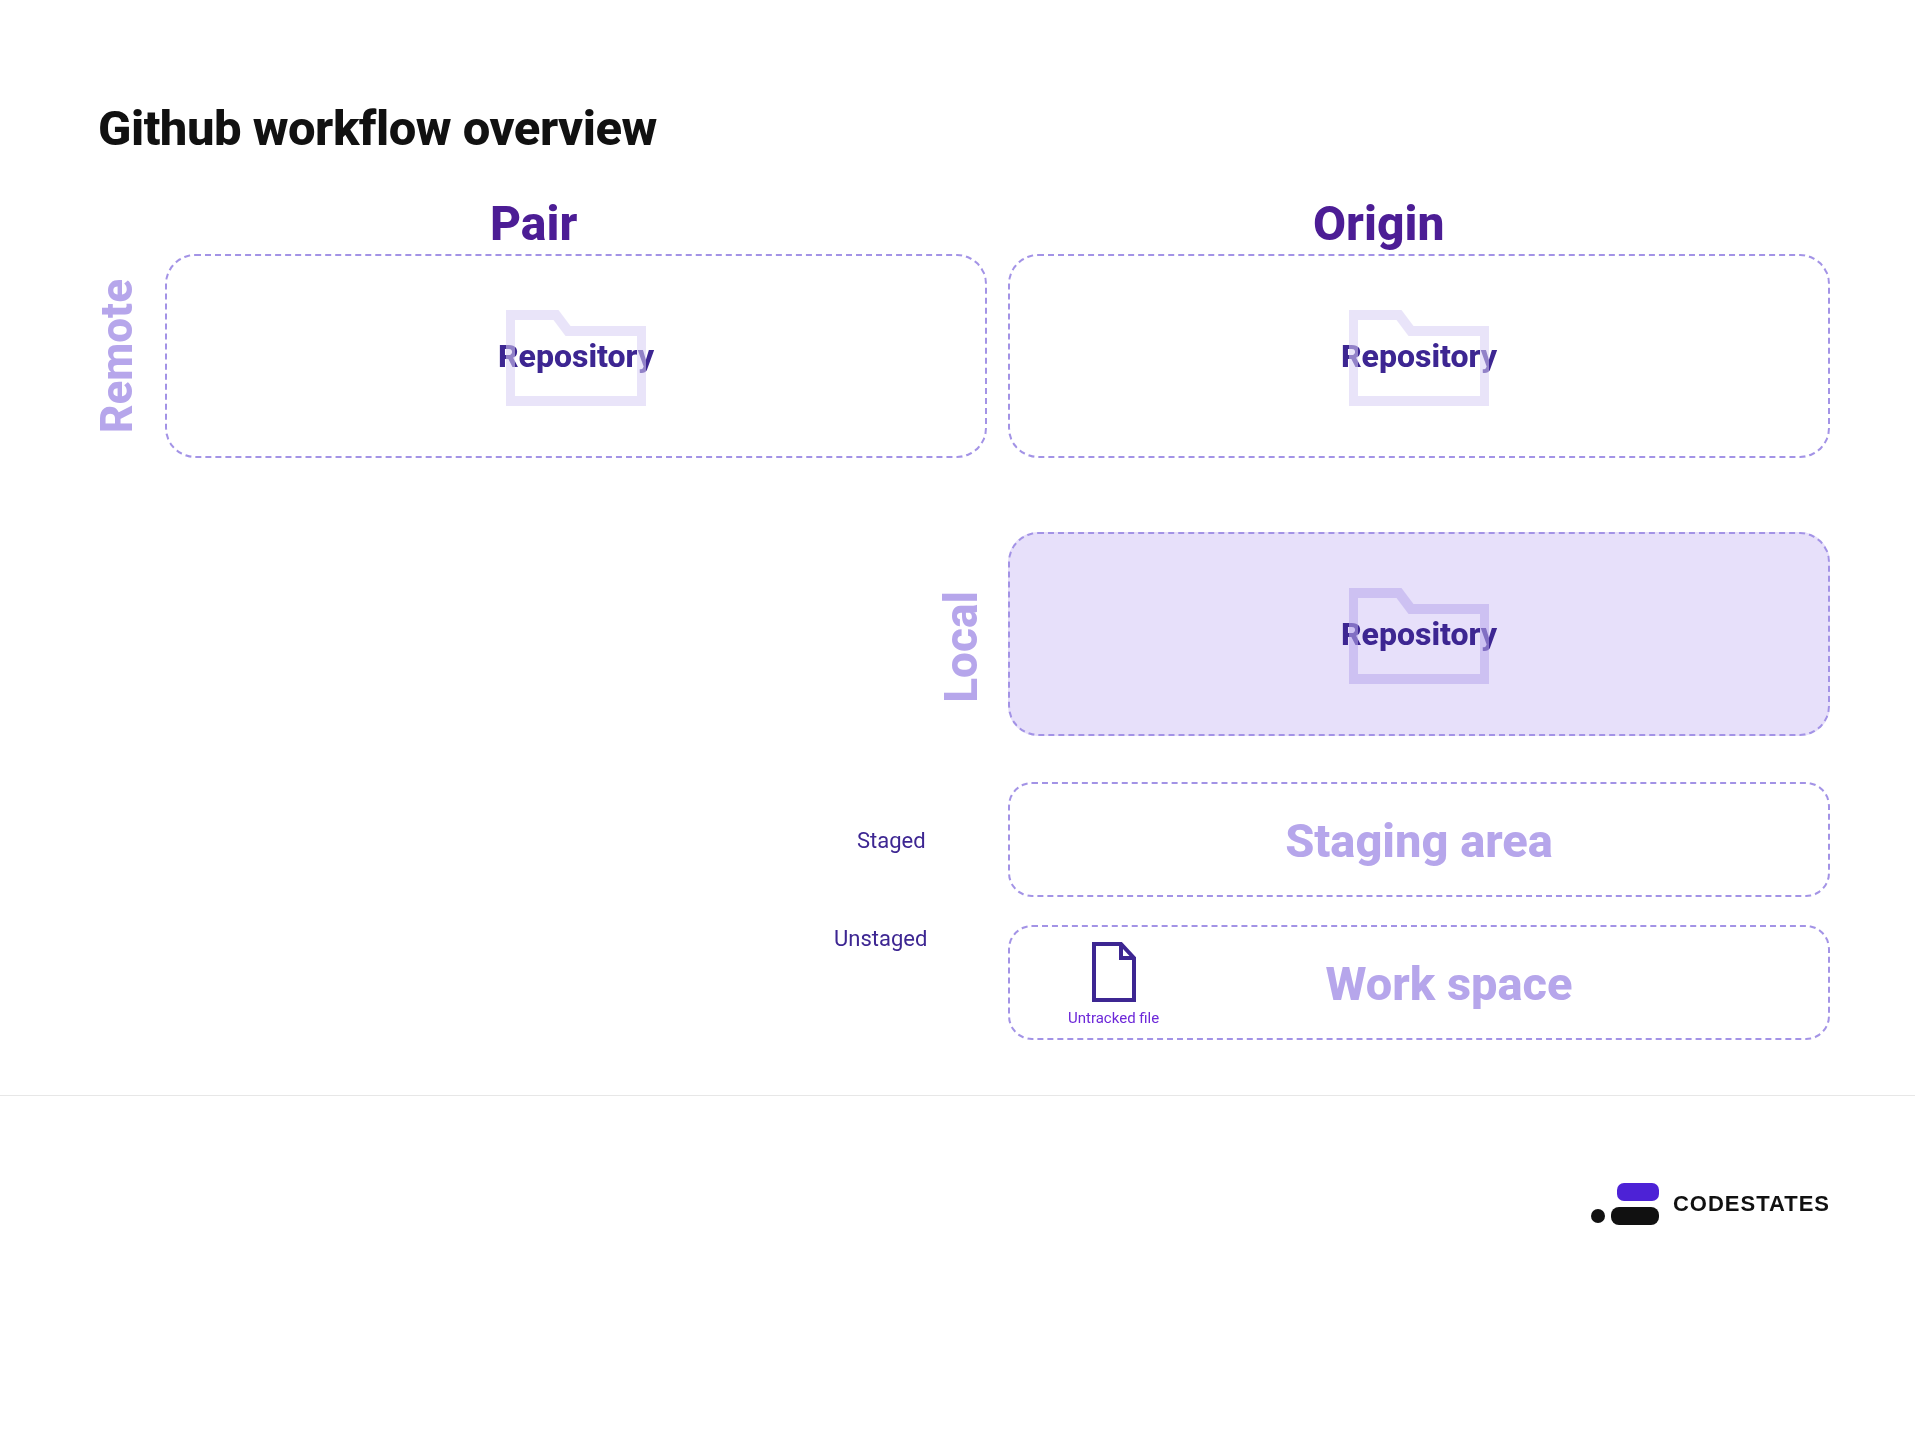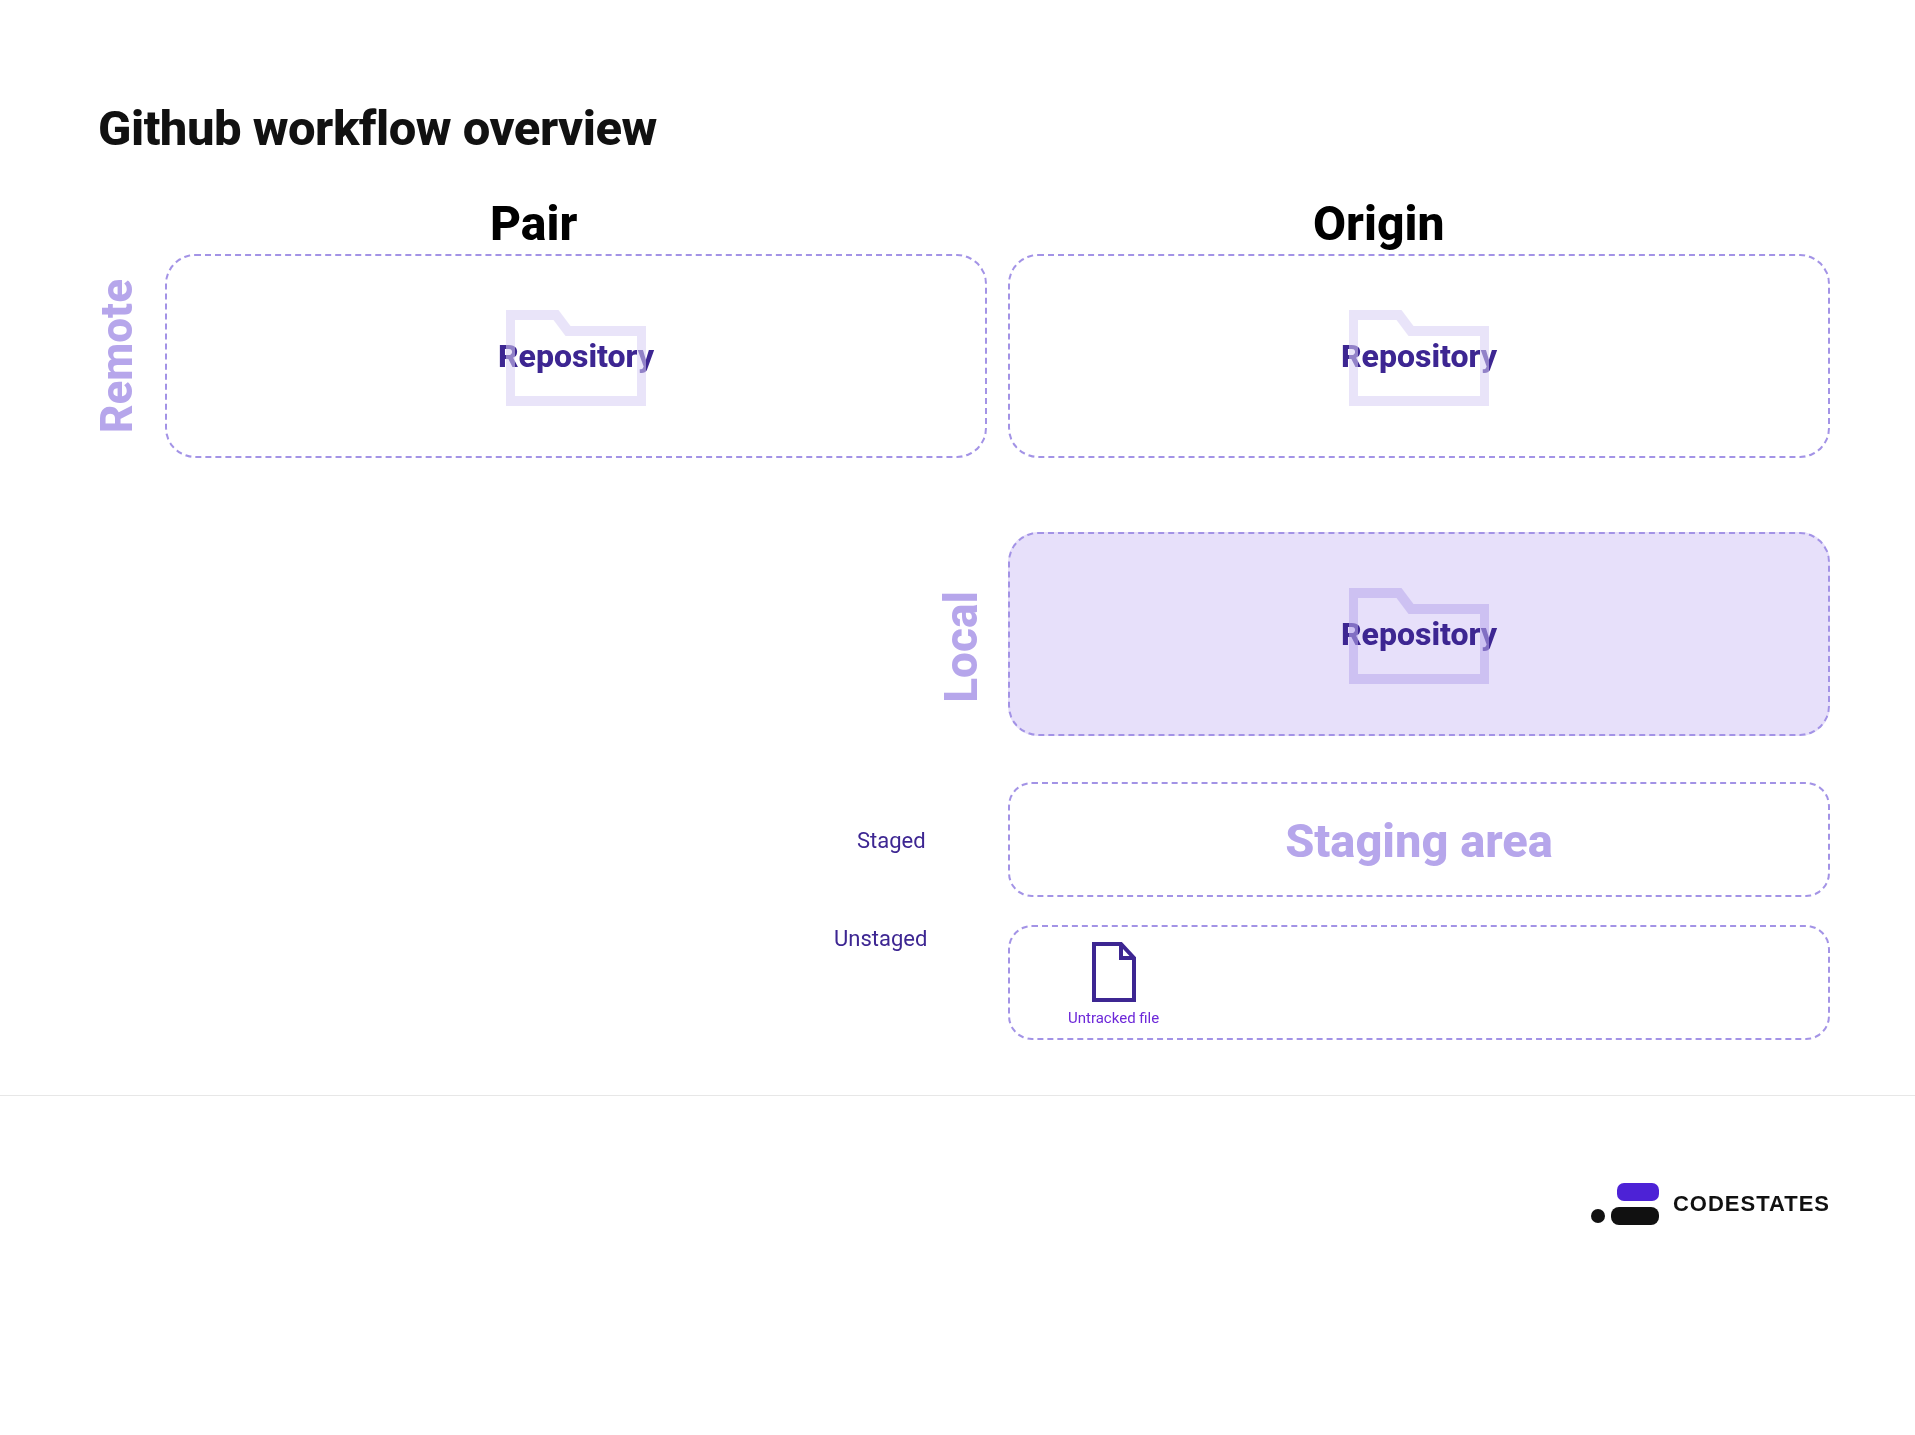--- a/index.html
+++ b/index.html
@@ -33,21 +33,21 @@
     color: #b6a6eb;
     white-space: nowrap;
   }
   .remote-label { left: 40px; top: 330px; }
   .local-label  { left: 905px; top: 620px; font-size: 46px; }
 
   .panel-label {
     position: absolute;
     font-weight: 800;
     font-size: 48px;
-    color: #000000;
+    color: #4c1d95;
     text-align: center;
   }
   .pair-label   { left: 490px; top: 195px; }
   .origin-label { left: 1313px; top: 195px; }
 
   .small-label {
     position: absolute;
     font-size: 22px;
     font-weight: 400;
     color: #3d2692;
@@ -212,20 +212,21 @@
 <div class="box box-work">
   <div class="file-block">
     <span>
       <svg width="50" height="62" viewBox="0 0 50 62">
         <path d="M5 3 L32 3 L45 17 L45 59 L5 59 Z" fill="#ffffff" stroke="#3d2692" stroke-width="4" stroke-linejoin="miter"></path>
         <path d="M32 3 L32 17 L45 17" fill="none" stroke="#3d2692" stroke-width="4" stroke-linejoin="miter"></path>
       </svg>
     </span>
     <div class="file-caption">Untracked file</div>
   </div>
+  <div class="big-text" style="padding-left:60px;">Work space</div>
 </div>
 
 <div class="divider"></div>
 
 <div class="footer-logo">
   <div class="logo-shapes">
     <svg width="42" height="18" viewBox="0 0 42 18">
         <rect x="0" y="0" width="42" height="18" rx="7" fill="#4d22d6"></rect>
       </svg>
     <div class="logo-row2">

